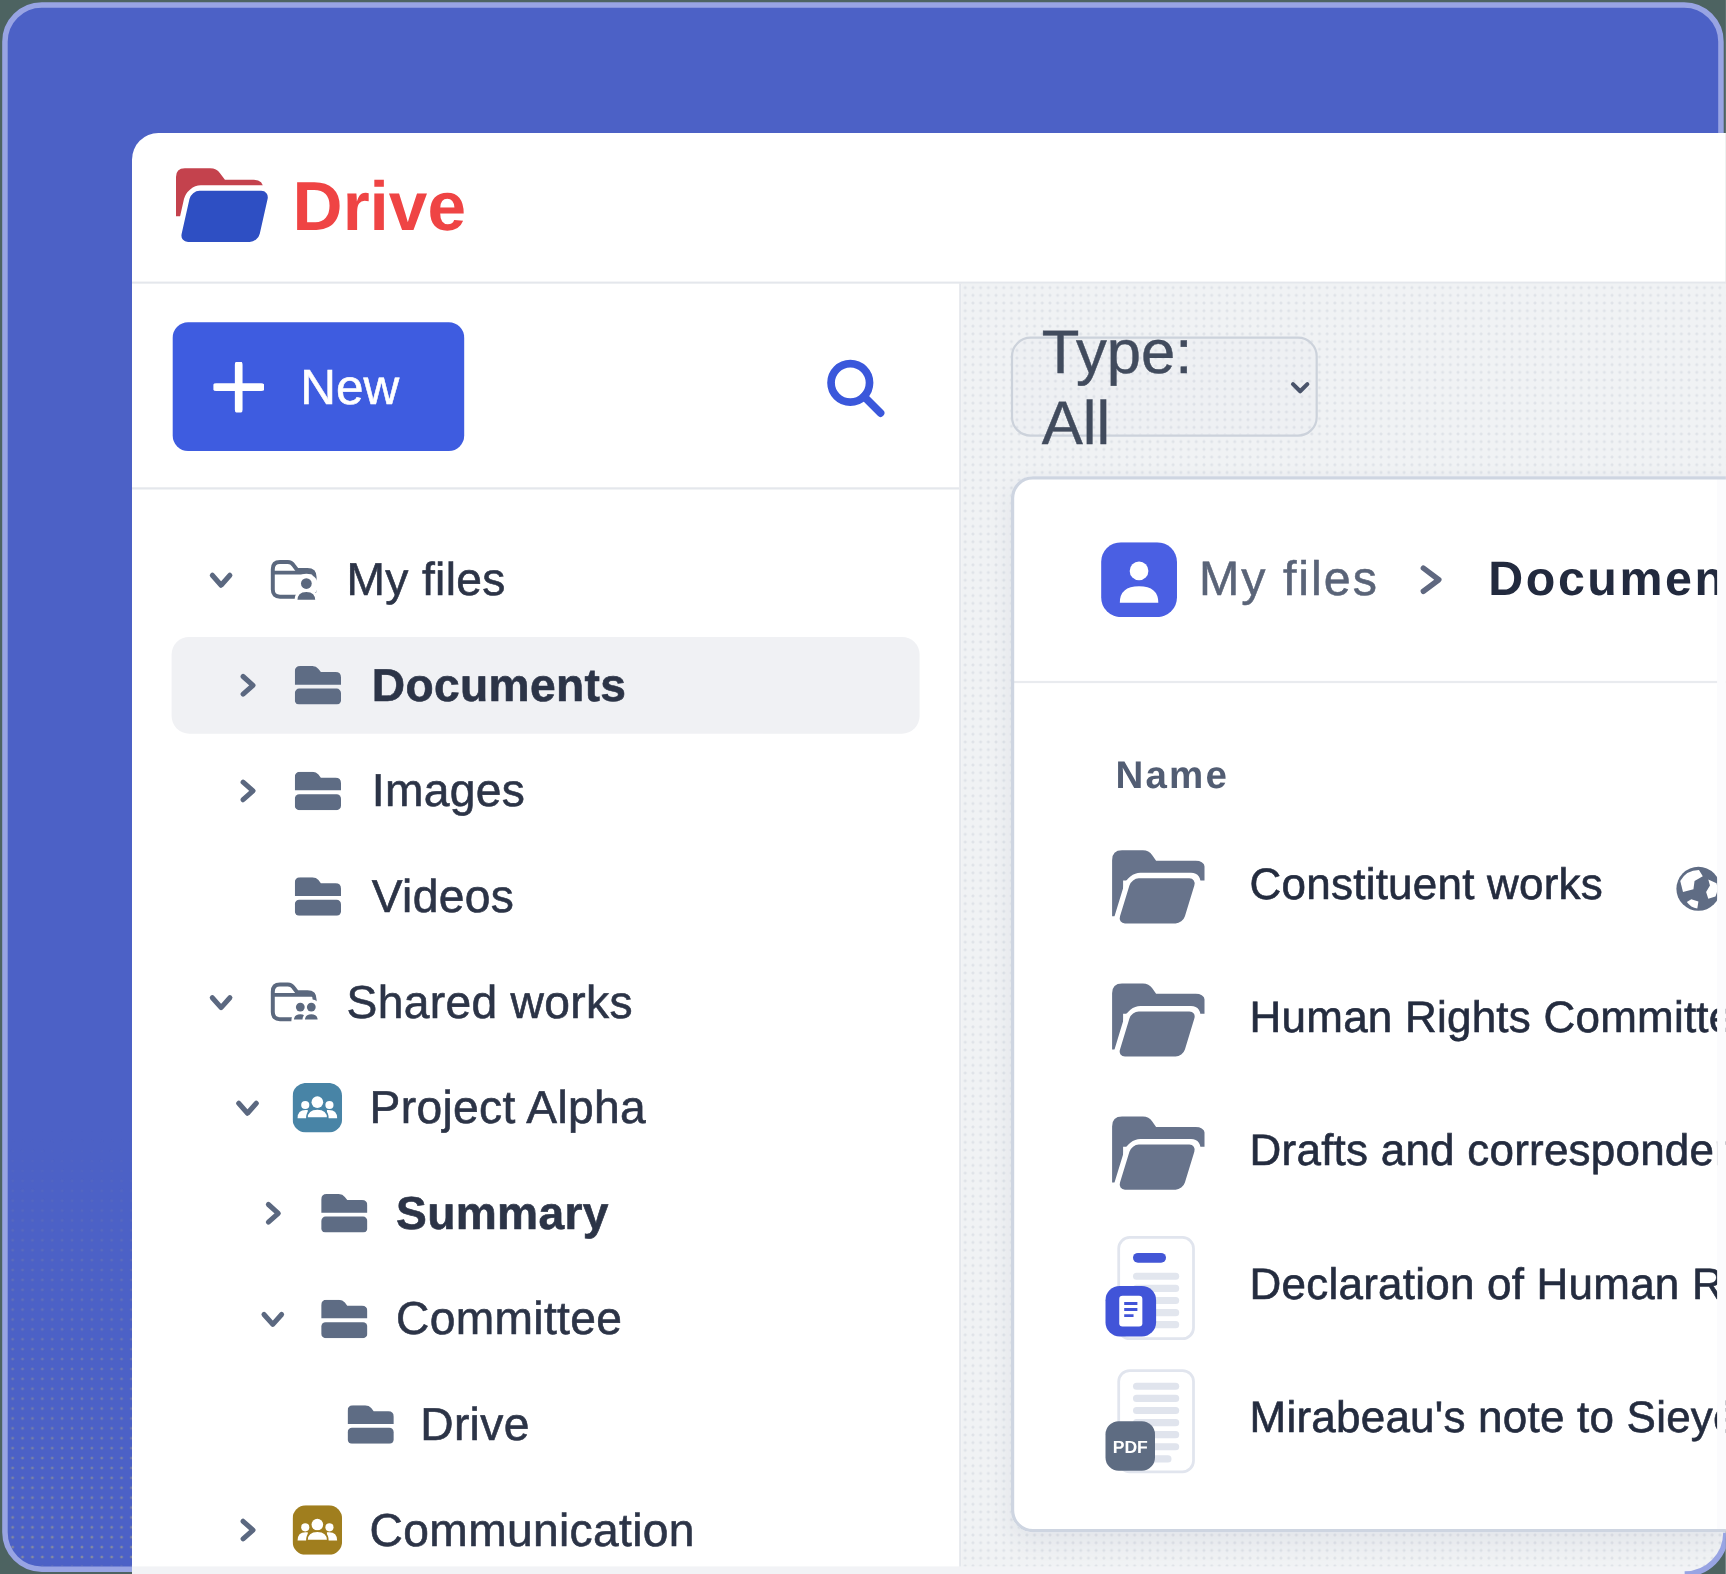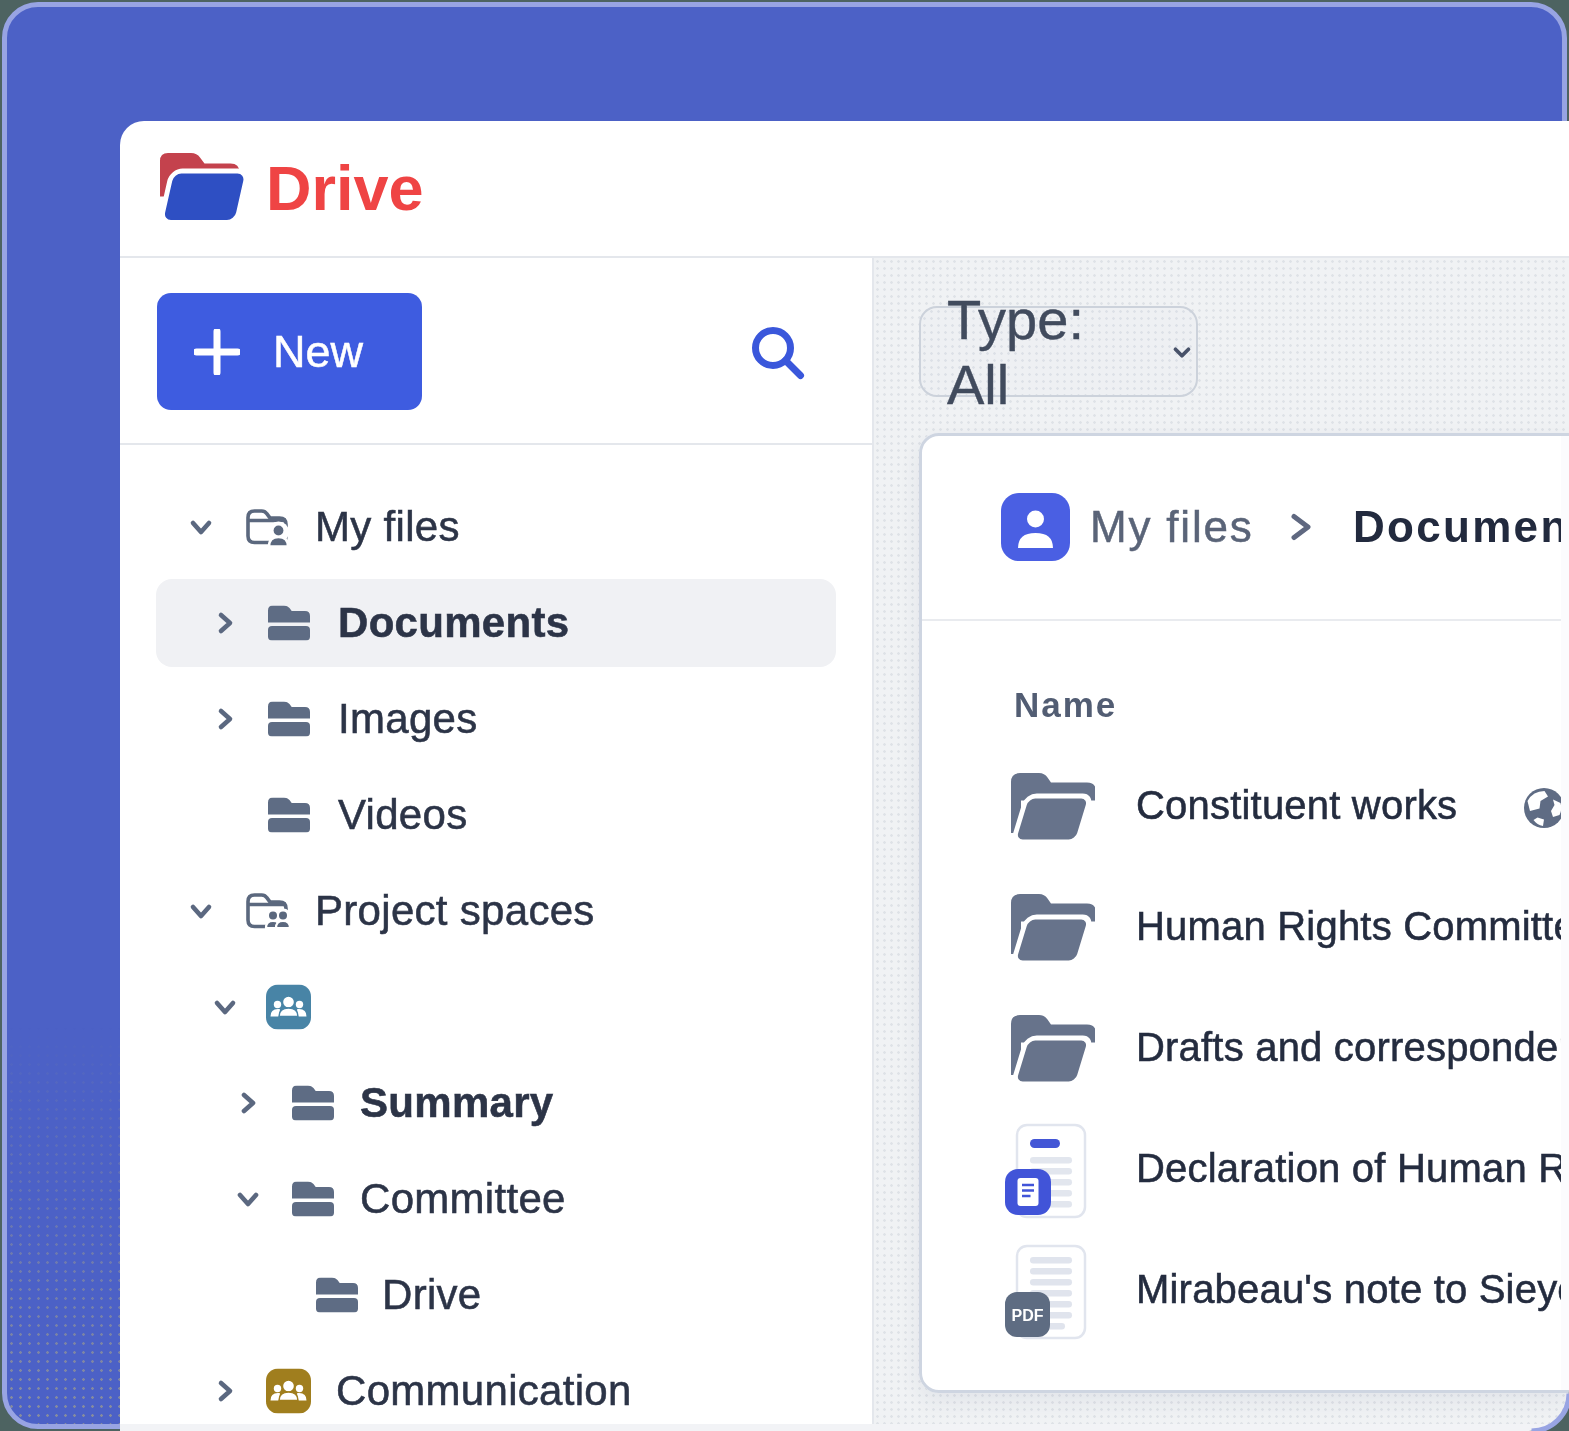--- a/index.html
+++ b/index.html
@@ -151,36 +151,37 @@
         <svg class="ticon" style="left:124px;" width="46" height="44" viewBox="0 0 46 44">
           <path d="M4 31 V12.5 q0-6.5 6.5-6.5 h7.2 q3.2 0 5.1 2.7 l3.3 4.4 H35.5 q6.5 0 6.5 6.5 V31 q0 6.5-6.5 6.5 h-25 q-6.5 0-6.5-6.5 z" fill="none" stroke="#5b687e" stroke-width="3.6"></path>
           <path d="M4 15.5 H42" stroke="#5b687e" stroke-width="3.4"></path>
           <circle cx="29" cy="28" r="8.5" fill="#ffffff"></circle>
           <circle cx="39" cy="28" r="8.5" fill="#ffffff"></circle>
           <circle cx="29" cy="26.5" r="4" fill="#5b687e"></circle>
           <path d="M22 39 q0-7 7-7 q7 0 7 7 z" fill="#5b687e" stroke="#ffffff" stroke-width="2.2"></path>
           <circle cx="39" cy="26.5" r="4" fill="#5b687e"></circle>
           <path d="M32 39 q0-7 7-7 q7 0 7 7 z" fill="#5b687e" stroke="#ffffff" stroke-width="2.2"></path>
         </svg>
-        <div class="tlabel" style="left:195px;">Project spaces</div>
+        <div class="tlabel" style="left:195px;">Shared works</div>
       </div>
 
       <div class="trow" style="top:705px;">
         <svg class="chev" style="left:92px;" width="26" height="26" viewBox="0 0 26 26">
           <path d="M5 9 L13 18 L21 9" stroke="#5b6880" stroke-width="4.6" fill="none" stroke-linecap="round" stroke-linejoin="round"></path>
         </svg>
         <svg class="ticon" style="left:146px;" width="45" height="45" viewBox="0 0 45 45">
           <rect width="45" height="45" rx="12" fill="#4884a6"></rect>
           <circle cx="22.5" cy="17.5" r="5.3" fill="#fff"></circle>
           <circle cx="11.5" cy="20" r="3.7" fill="#fff"></circle>
           <circle cx="33.5" cy="20" r="3.7" fill="#fff"></circle>
           <path d="M4.5 32 q0-7.5 7.3-7.5 h2 v7.5 z" fill="#fff"></path>
           <path d="M40.5 32 q0-7.5 -7.3-7.5 h-2 v7.5 z" fill="#fff"></path>
           <path d="M13 32 q0-8.5 9.5-8.5 q9.5 0 9.5 8.5 z" fill="#fff" stroke="#4884a6" stroke-width="1.5"></path>
         </svg>
+        <div class="tlabel" style="left:216px;">Project Alpha</div>
       </div>
 
       <div class="trow" style="top:801px;">
         <svg class="chev" style="left:115px;" width="26" height="26" viewBox="0 0 26 26">
           <path d="M9 5 L18 13 L9 21" stroke="#5b6880" stroke-width="4.6" fill="none" stroke-linecap="round" stroke-linejoin="round"></path>
         </svg>
         <svg class="ticon" style="left:172px;" width="42" height="35" viewBox="0 0 42 35">
           <path d="M0 17 V5 q0-5 5-5 h11 q3.5 0 5.5 2.6 l2.2 2.9 H37 q5 0 5 5 V17 z" fill="#5e6c84"></path>
           <rect x="0" y="20.5" width="42" height="14.5" rx="4" fill="#5e6c84"></rect>
         </svg>

